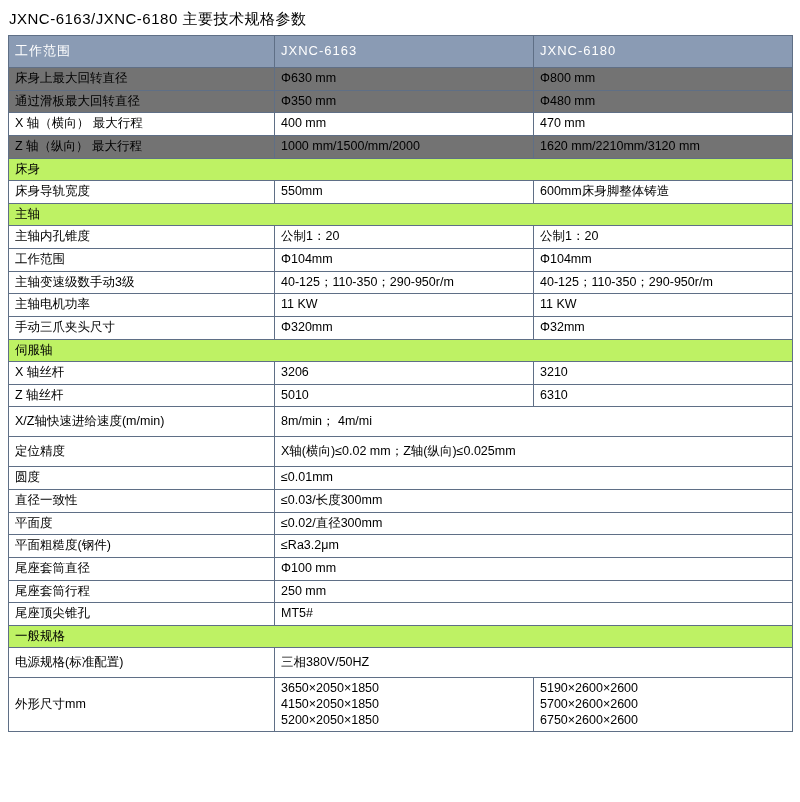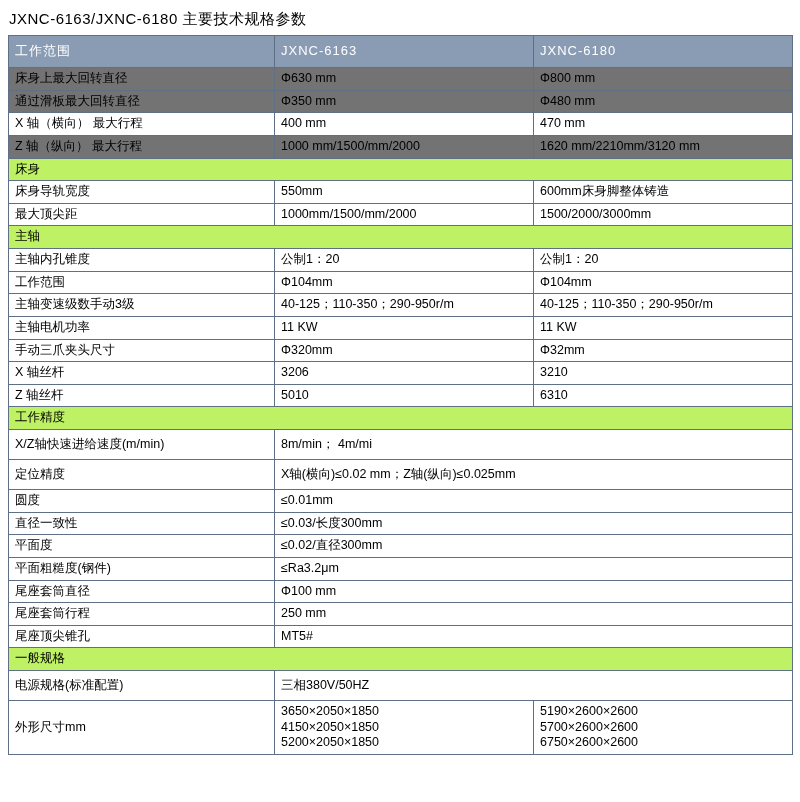--- a/index.html
+++ b/index.html
@@ -121,25 +121,20 @@
           <td>1620 mm/2210mm/3120 mm</td>
         </tr>
         <tr class="section">
           <td colspan="3" class="label span-all">床身</td>
         </tr>
         <tr class="row-plain">
           <td class="label">床身导轨宽度</td>
           <td>550mm</td>
           <td>600mm床身脚整体铸造</td>
         </tr>
-        <tr class="row-plain">
-          <td class="label">最大顶尖距</td>
-          <td>1000mm/1500/mm/2000</td>
-          <td>1500/2000/3000mm</td>
-        </tr>
         <tr class="section">
           <td colspan="3" class="label span-all">主轴</td>
         </tr>
         <tr class="row-plain">
           <td class="label">主轴内孔锥度</td>
           <td>公制1：20</td>
           <td>公制1：20</td>
         </tr>
         <tr class="row-plain">
           <td class="label">工作范围</td>
@@ -154,33 +149,33 @@
         <tr class="row-plain">
           <td class="label">主轴电机功率</td>
           <td>11 KW</td>
           <td>11 KW</td>
         </tr>
         <tr class="row-plain">
           <td class="label">手动三爪夹头尺寸</td>
           <td>Φ320mm</td>
           <td>Φ32mm</td>
         </tr>
+        <tr class="section">
+          <td colspan="3" class="label span-all">伺服轴</td>
+        </tr>
         <tr class="row-plain">
           <td class="label">X 轴丝杆</td>
           <td>3206</td>
           <td>3210</td>
         </tr>
         <tr class="row-plain">
           <td class="label">Z 轴丝杆</td>
           <td>5010</td>
           <td>6310</td>
         </tr>
-        <tr class="section">
-          <td colspan="3" class="label span-all">工作精度</td>
-        </tr>
         <tr class="row-plain tall-row">
           <td class="label">X/Z轴快速进给速度(m/min)</td>
           <td colspan="2">8m/min； 4m/mi</td>
         </tr>
         <tr class="row-plain tall-row">
           <td class="label">定位精度</td>
           <td colspan="2">X轴(横向)≤0.02 mm；Z轴(纵向)≤0.025mm</td>
         </tr>
         <tr class="row-plain">
           <td class="label">圆度</td>

